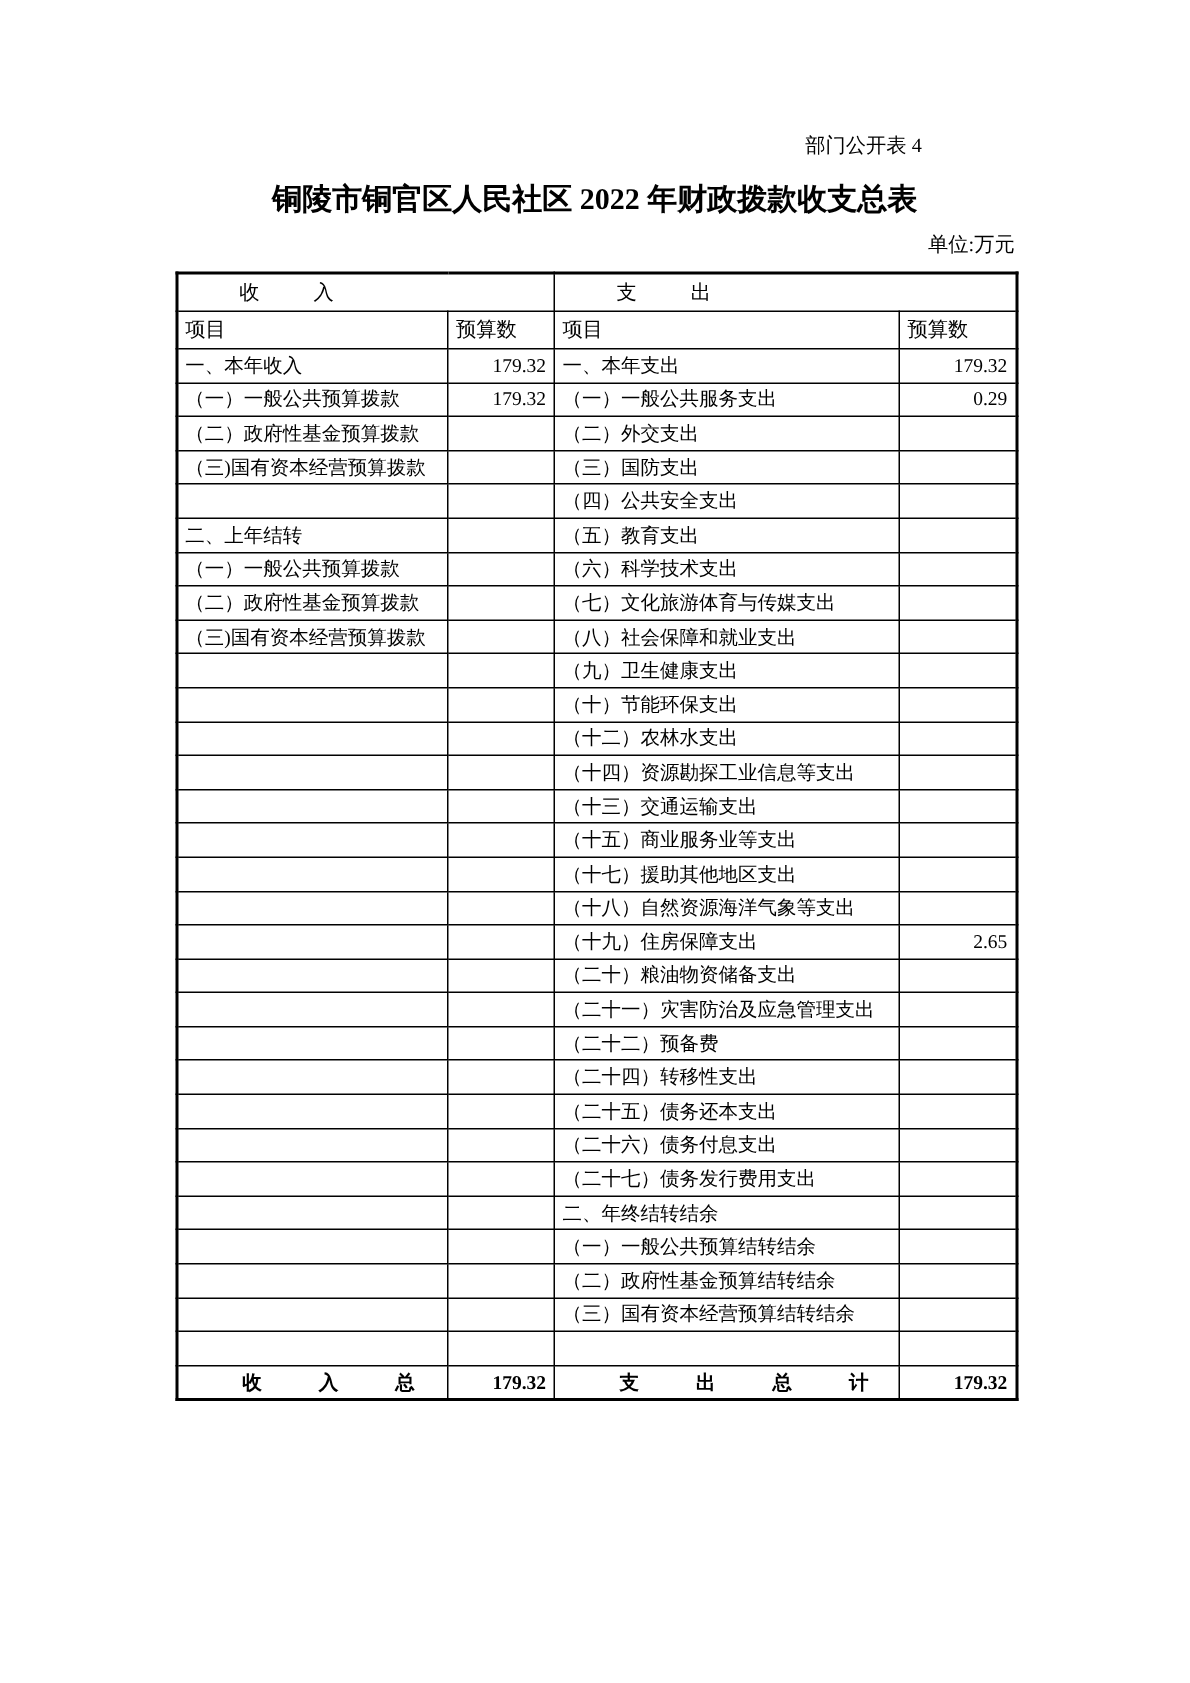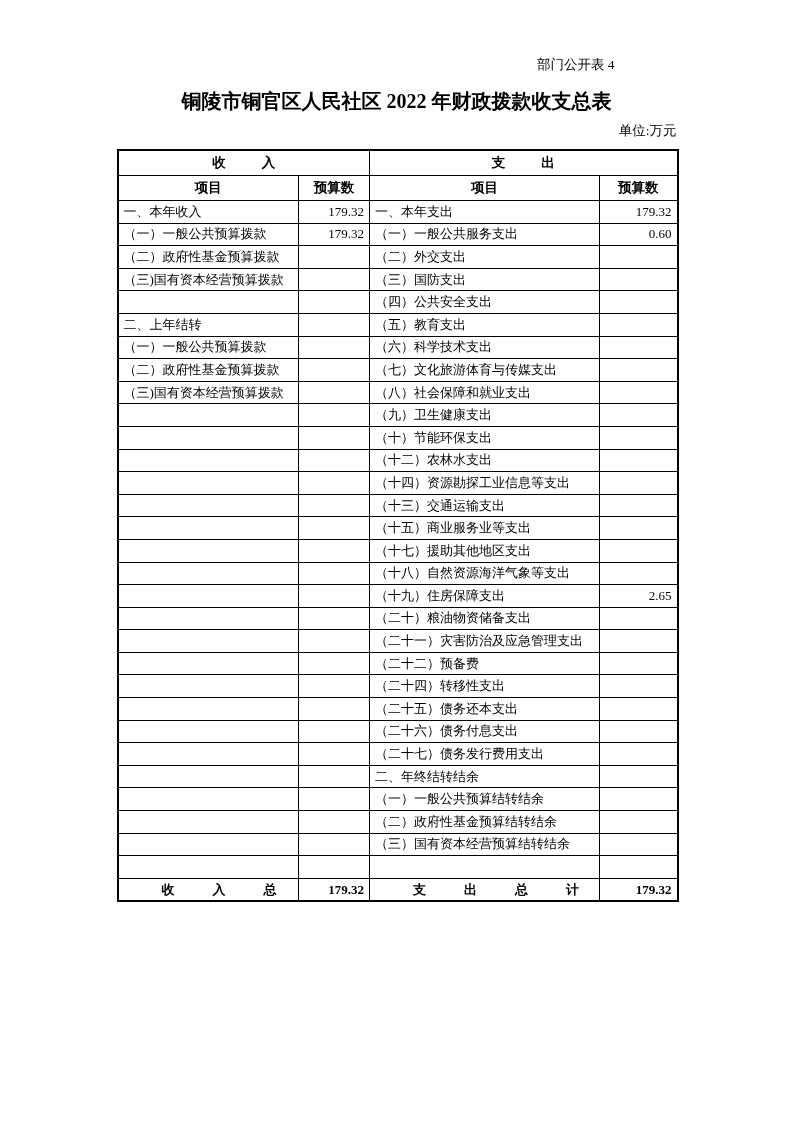--- a/index.html
+++ b/index.html
@@ -14,21 +14,21 @@
     background: #ffffff;
     color: #000000;
     font-family: "Liberation Serif", "DejaVu Serif", serif;
     overflow: hidden;
   }
   .content {
     width: 560px;
     margin: 0 auto;
   }
   .doc-note {
-    padding-top: 56px;
+    padding-top: 88px;
     text-align: right;
     padding-right: 62px;
     font-size: 13.5px;
     line-height: 17px;
   }
   .title {
     margin: 14px 0 0 0;
     text-align: center;
     font-size: 20px;
     font-weight: bold;
@@ -53,22 +53,22 @@
   table.budget col.c4 { width: 78px;  }
   table.budget th, table.budget td {
     border: 1px solid #000000;
     padding: 0 5px;
     font-size: 13px;
     line-height: 20px;
     white-space: nowrap;
     overflow: hidden;
   }
   table.budget thead th {
-    font-weight: bold;
-    text-align: center;
+    font-weight: normal;
+    text-align: left;
     height: 24px;
     font-size: 13.5px;
     margin-left: 24px;
   }
   table.budget td { height: 21.6px; }
   .c-item { text-align: left; }
   .c-val  { text-align: right; font-family: "Liberation Serif", "DejaVu Serif", serif; }
   .ls-head {
     letter-spacing: 36px;
     padding-left: 36px;
@@ -131,21 +131,21 @@
     <td class="c-item">一、本年收入</td>
     <td class="c-val">179.32</td>
     <td class="c-item">一、本年支出</td>
     <td class="c-val">179.32</td>
   </tr>
 
   <tr>
     <td class="c-item">（一）一般公共预算拨款</td>
     <td class="c-val">179.32</td>
     <td class="c-item">（一）一般公共服务支出</td>
-    <td class="c-val">0.60</td>
+    <td class="c-val">0.29</td>
   </tr>
 
   <tr>
     <td class="c-item">（二）政府性基金预算拨款</td>
     <td class="c-val"></td>
     <td class="c-item">（二）外交支出</td>
     <td class="c-val"></td>
   </tr>
 
   <tr>

